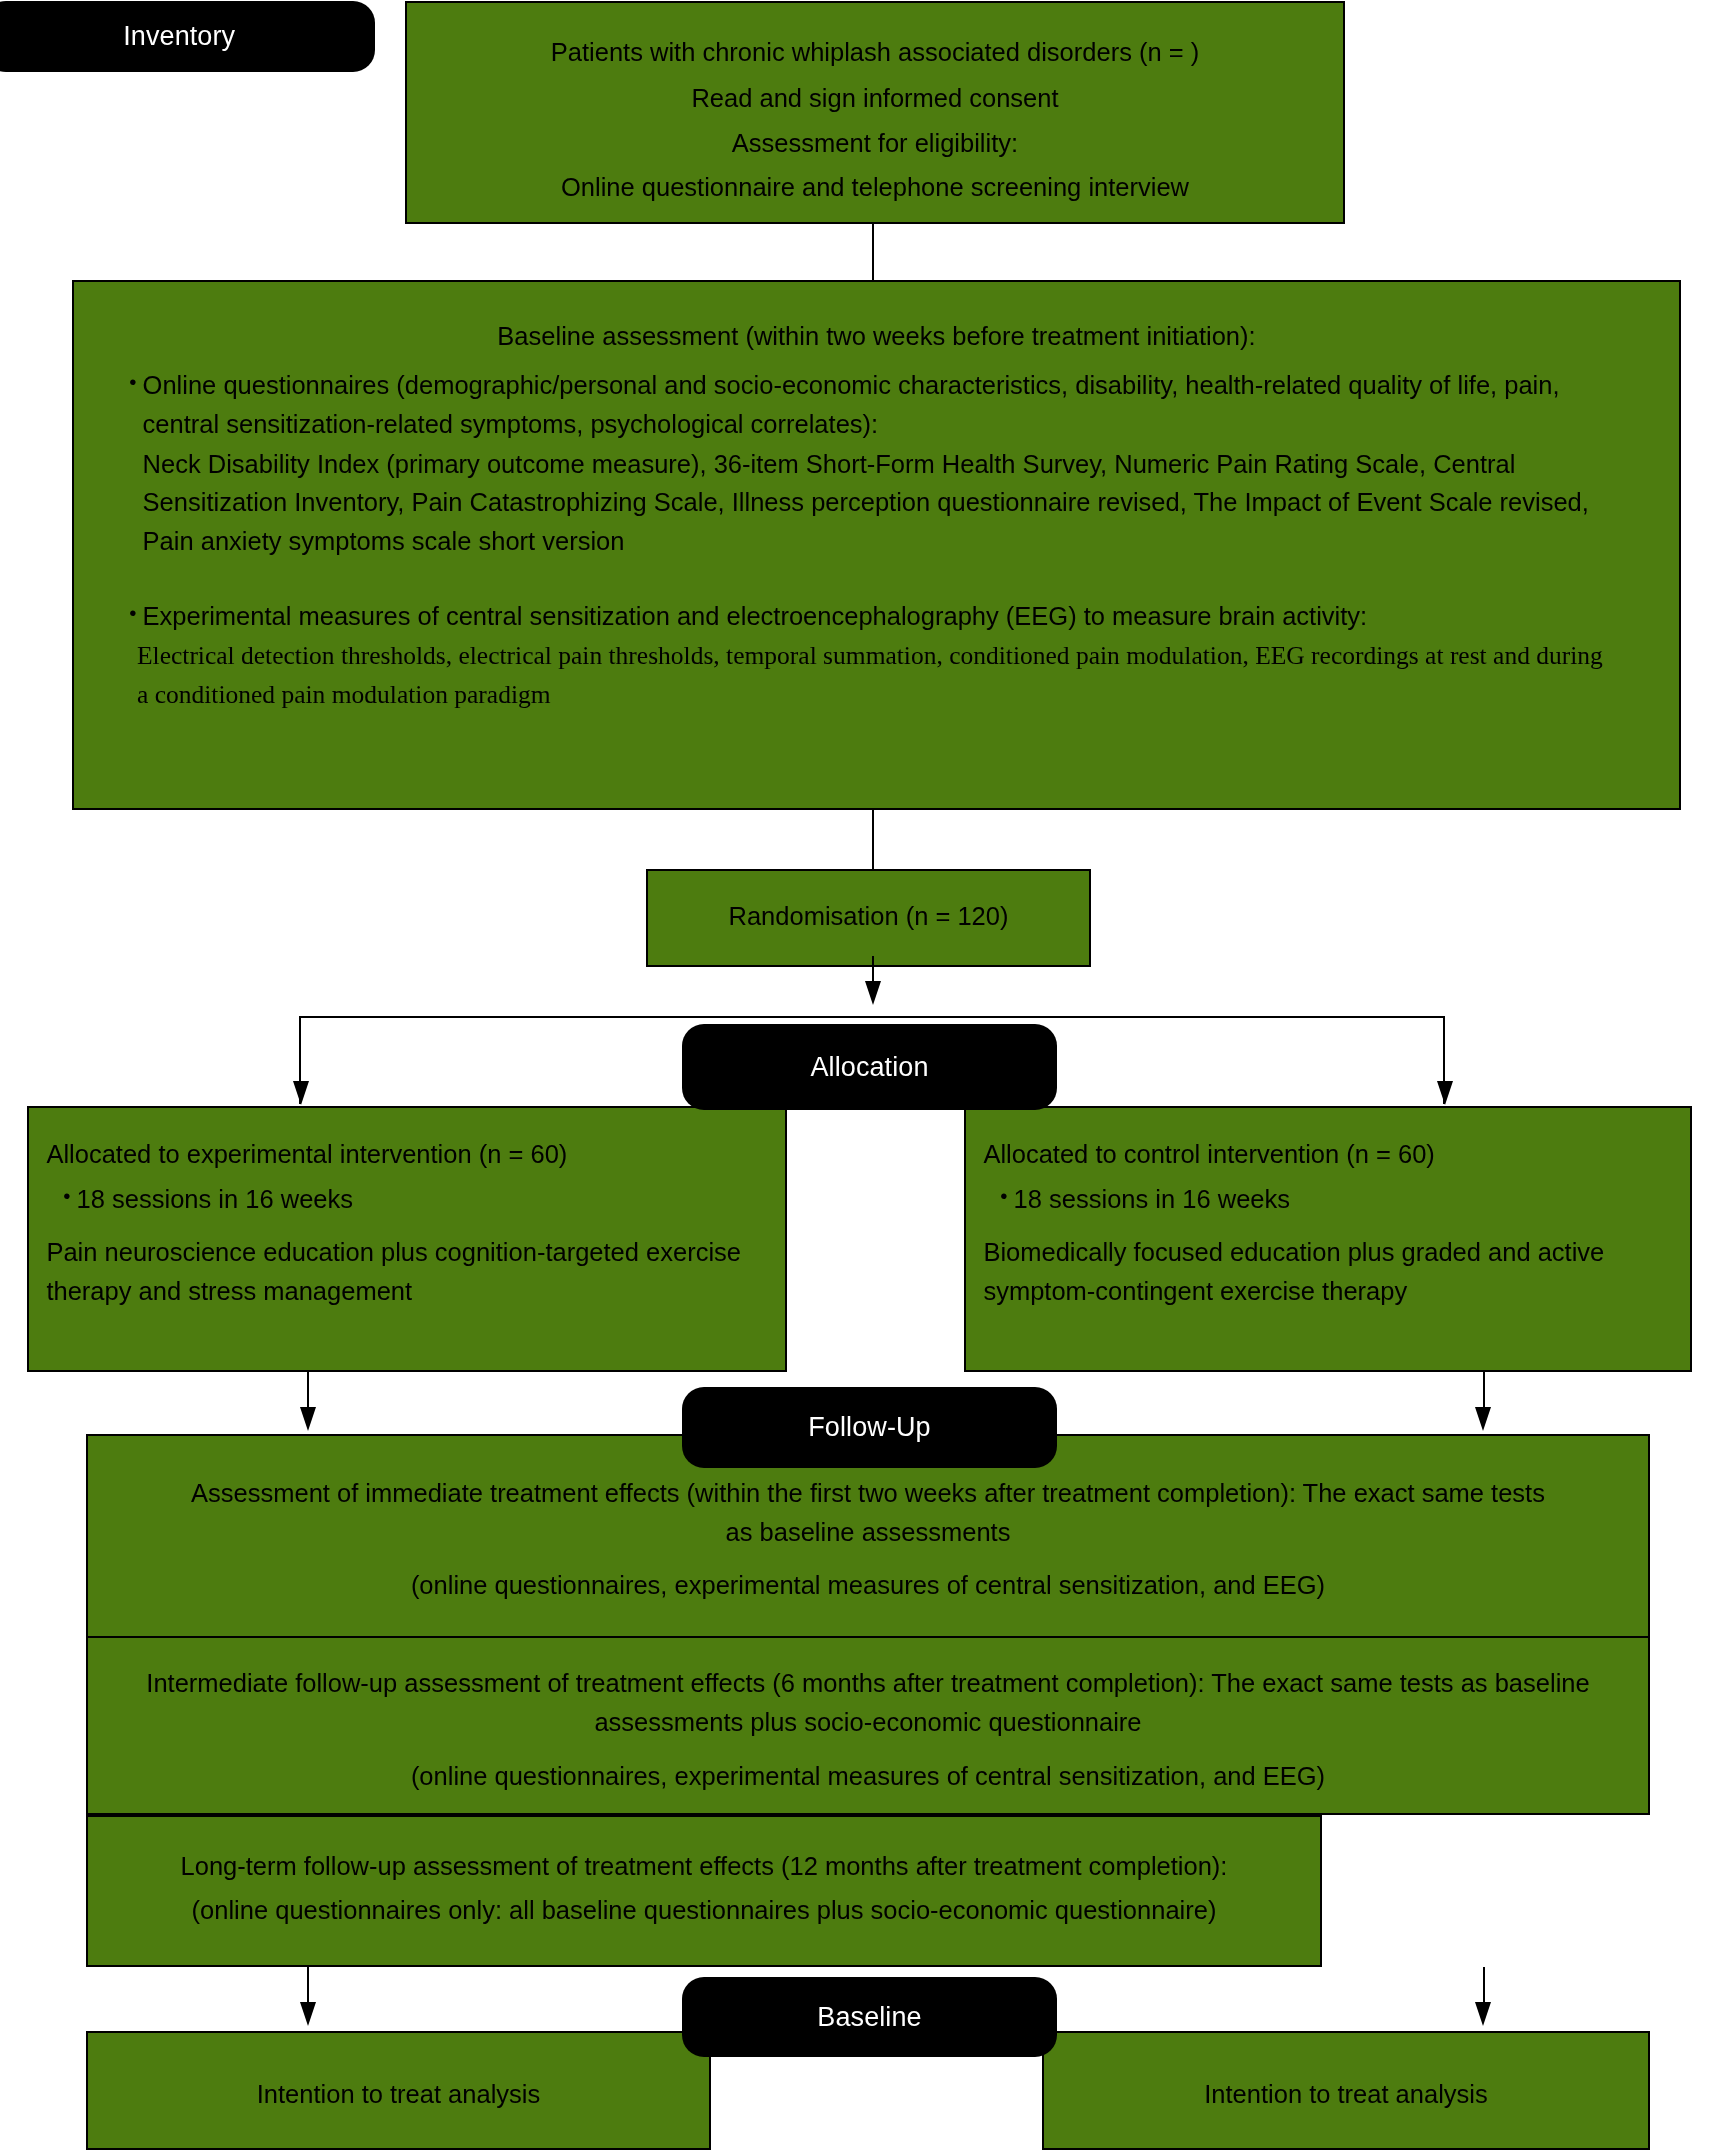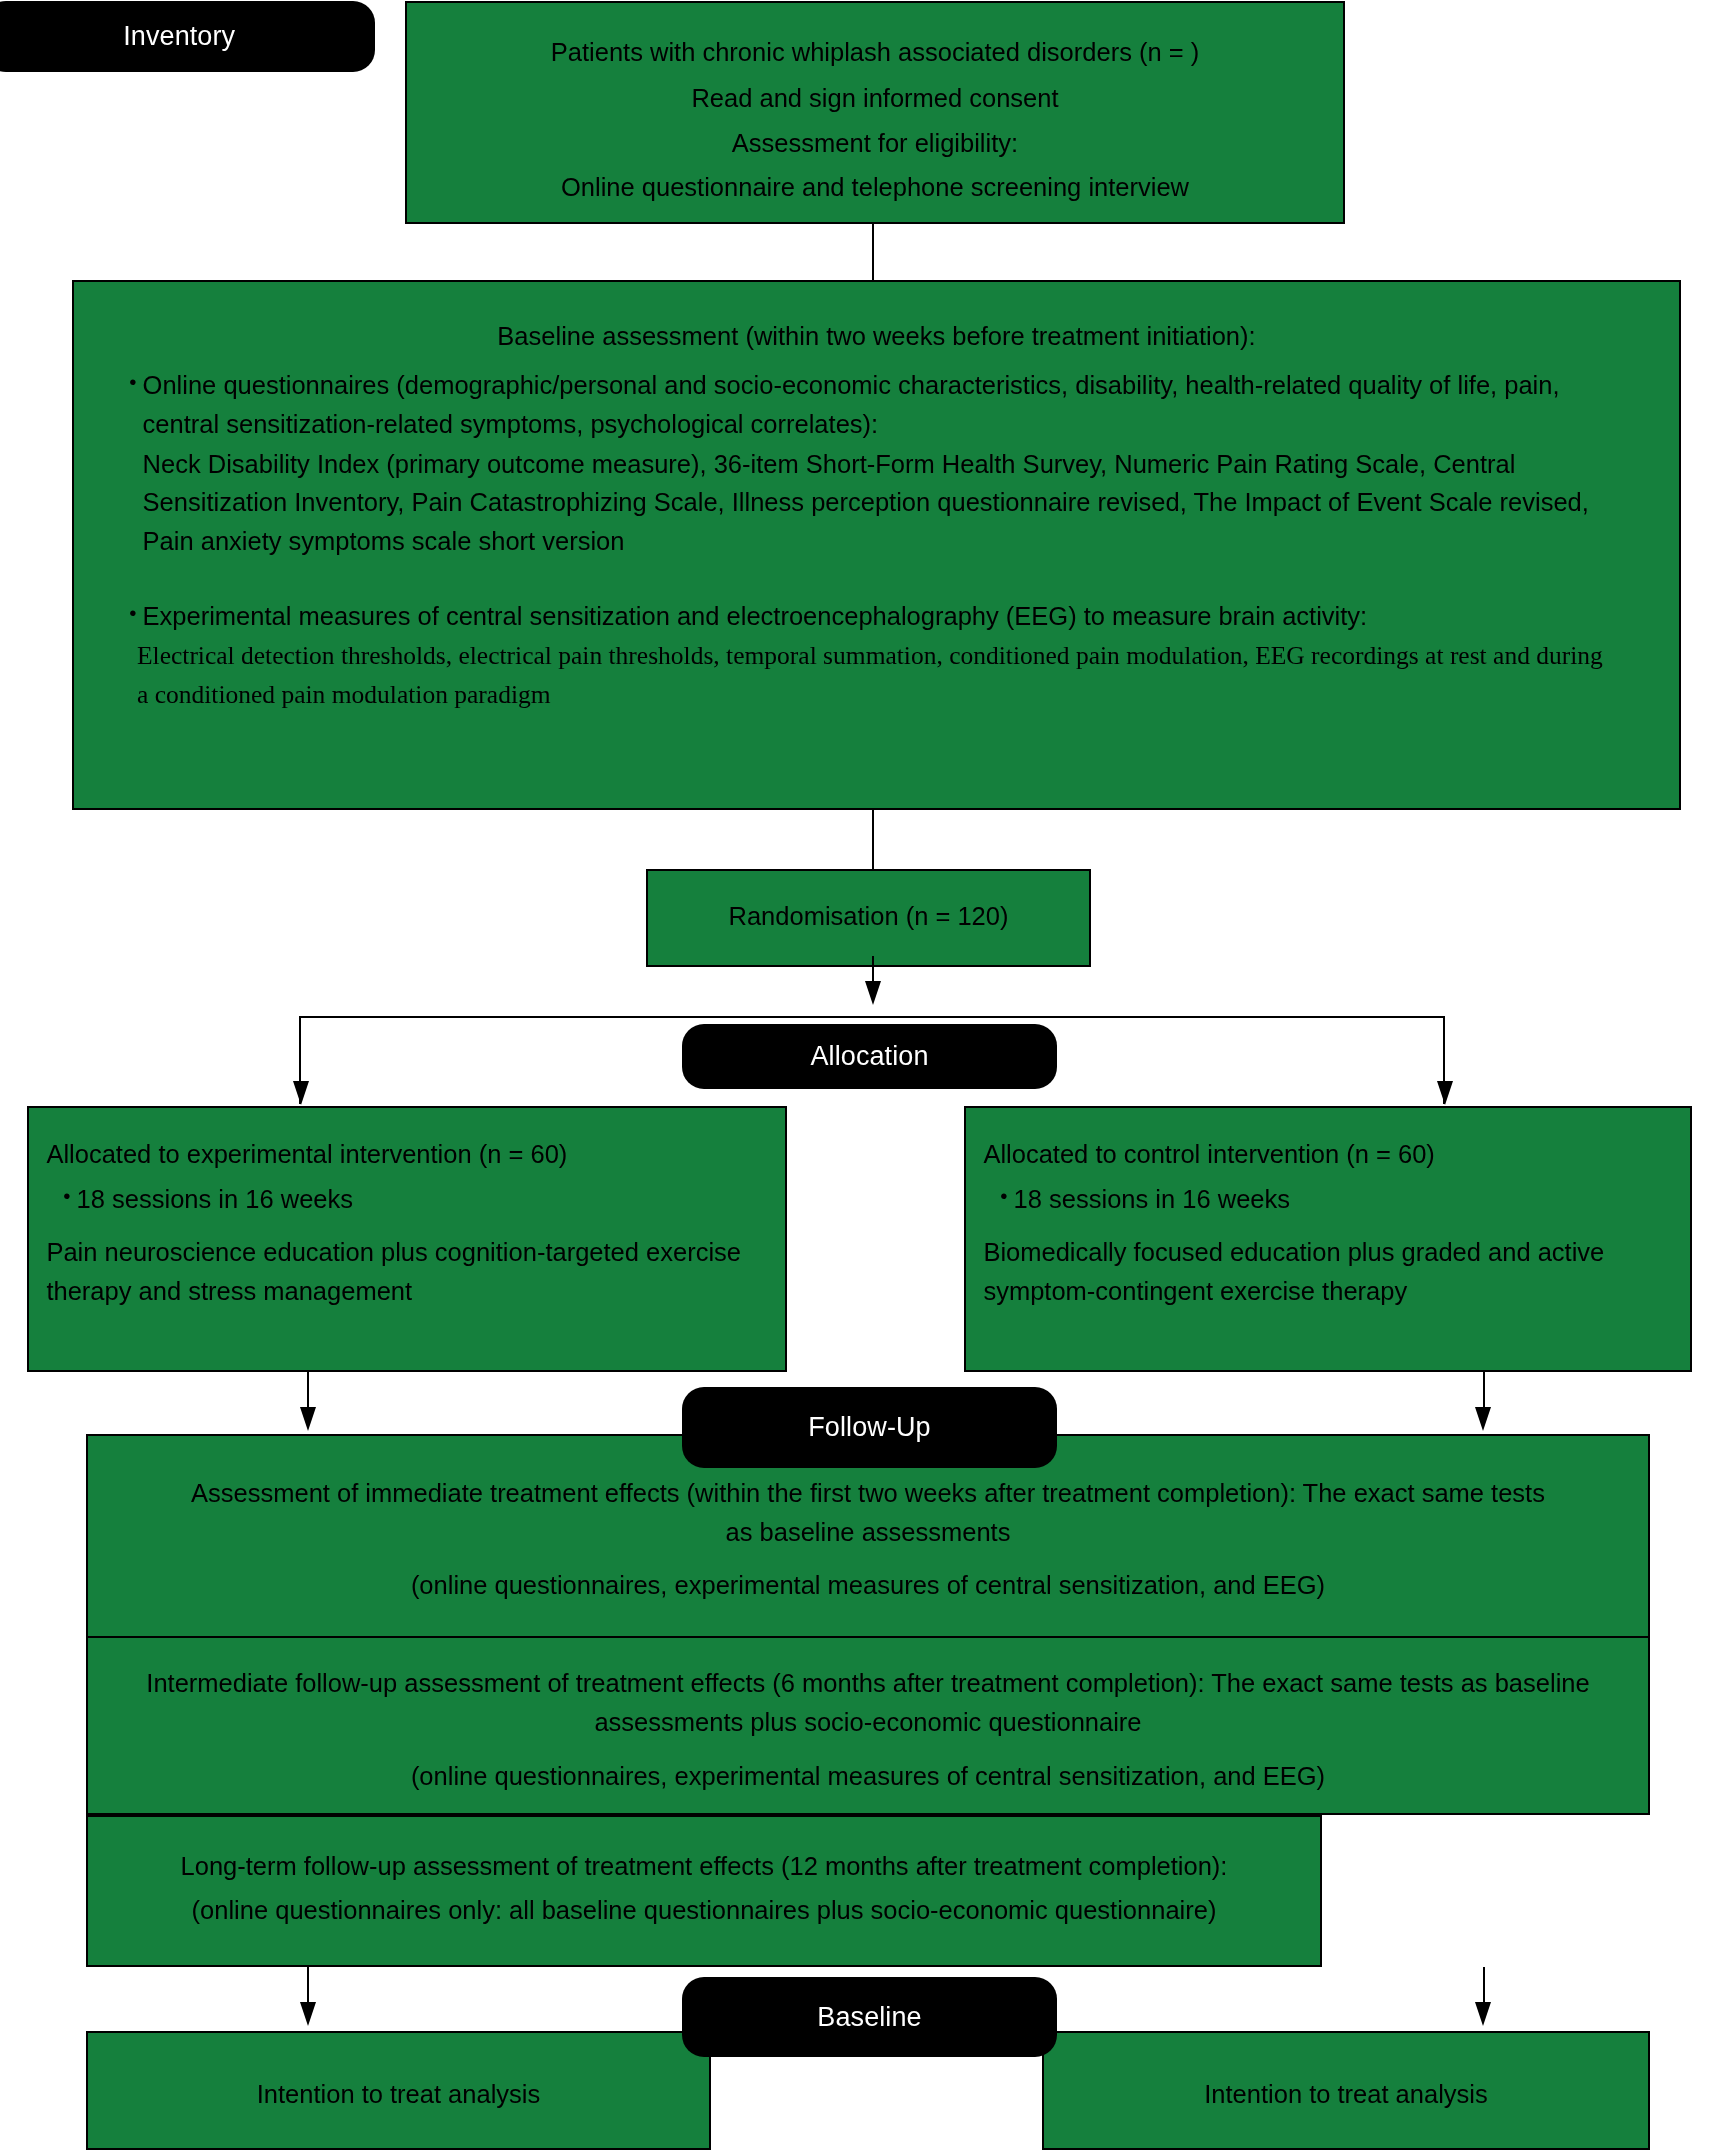--- a/index.html
+++ b/index.html
@@ -1,19 +1,19 @@
 <!DOCTYPE html>
 <html style="font-size:8.7px"><head>
 <meta charset="utf-8">
 <style>
   html,body{margin:0;padding:0;background:#fff;}
   body{font-family:"Liberation Sans","DejaVu Sans",sans-serif;color:#000;}
   #sheet{position:relative;width:1720px;height:2151px;background:#fff;overflow:hidden;}
 
-  .box{position:absolute;box-sizing:border-box;border:2.7px solid #000;background:#15803d;}
+  .box{position:absolute;box-sizing:border-box;border:2.7px solid #000;background:#4d7c0f;}
   .badge{position:absolute;box-sizing:border-box;background:#000;color:#fff;border-radius:22px;
          display:flex;align-items:center;justify-content:center;z-index:5;}
   .badge span{font-size:27px;line-height:1;letter-spacing:0.1px;}
 
   .txt{font-size:25.5px;line-height:1.52;}
   .ctr{text-align:center;}
   .lft{text-align:left;}
 
   .pad{position:absolute;left:0;right:0;}
 
@@ -74,21 +74,21 @@
 
   <div class="vline" style="left:872px;top:956px;height:30px;"></div>
   <div class="arrow" style="left:865px;top:981px;"></div>
 
   <div class="hline" style="left:299px;top:1016px;width:1146px;"></div>
   <div class="vline" style="left:299px;top:1016px;height:88px;"></div>
   <div class="vline" style="left:1443px;top:1016px;height:88px;"></div>
   <div class="arrow" style="left:293px;top:1081px;"></div>
   <div class="arrow" style="left:1437px;top:1081px;"></div>
 
-  <div class="badge" style="left:682px;top:1024px;width:375px;height:65px;">
+  <div class="badge" style="left:682px;top:1024px;width:375px;height:86px;">
     <span>Allocation</span>
   </div>
 
   <div class="box" style="left:27px;top:1106px;width:760px;height:266px;">
     <div class="pad txt lft" style="top:27px;left:17.4px;right:11px;">Allocated to experimental intervention (n = 60)</div>
     <div class="pad" style="top:72px;left:28px;right:11px;">
       <div class="bul">
         <span class="dot">•</span>
         <span class="bt txt lft">18 sessions in 16 weeks</span>
       </div>

